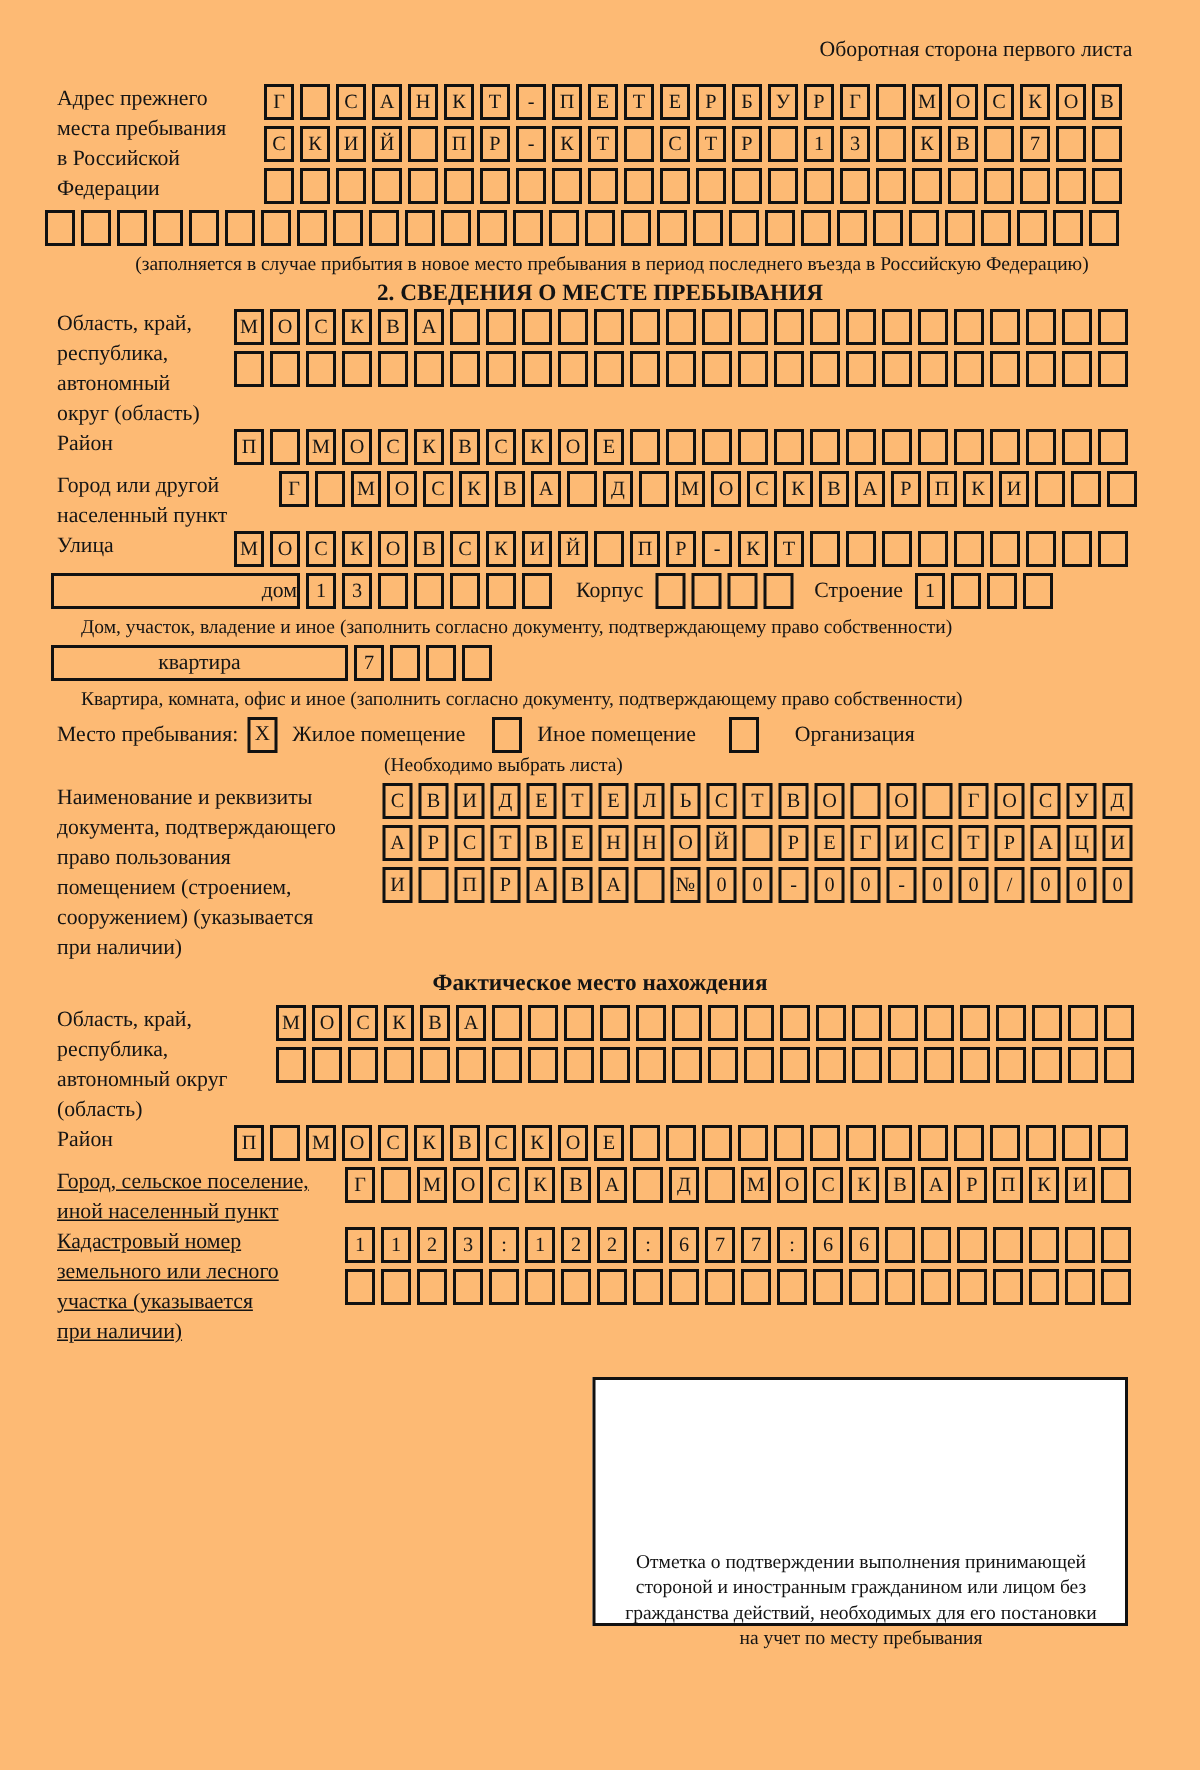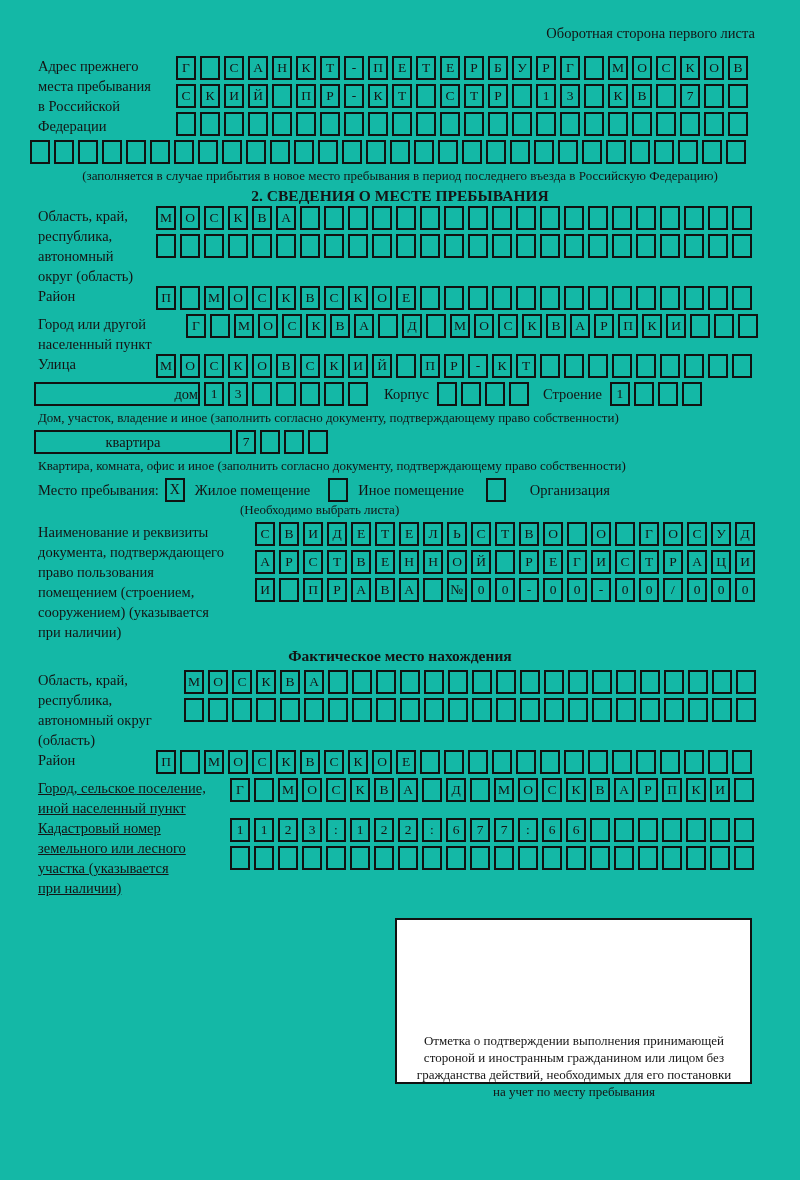--- a/index.html
+++ b/index.html
@@ -1,21 +1,21 @@
 <!DOCTYPE html>
 <html><head>
 <meta charset="utf-8">
 <style>
   * { margin:0; padding:0; box-sizing:border-box; }
   html,body { background:#e9e9e9; }
   .page {
     position:relative;
     width:800px; height:1180px;
     margin:0 auto;
-    background:#14b8a6;
+    background:#fdba74;
     color:#141414;
     font-family:"Liberation Serif","DejaVu Serif",serif;
     overflow:hidden;
     padding-top:24px;
   }
   .header-note { text-align:right; padding-right:45px; font-size:14.5px; line-height:18px; }
   .label { font-size:14.5px; line-height:20px; }
   .row-flex { display:flex; align-items:flex-start; }
   .ml30 { margin-left:30px; }
   .ml34 { margin-left:34px; }
@@ -30,21 +30,21 @@
   .wide-box {
     border:2px solid #111; height:24px; line-height:20px;
     text-align:center; font-size:14.5px; margin-right:4px; flex:0 0 auto;
   }
   .wb170 { width:166px;text-align:right; } .wb200 { width:198px; }
   .inline-label { font-size:14.5px; line-height:24px; flex:0 0 auto; }
   .checkbox {
     width:20px; height:24px; border:2px solid #111; text-align:center;
     line-height:20px; font-size:14px; flex:0 0 auto;
   }
-  .note { font-size:13px; line-height:16px; }
+  .note { font-size:13px; line-height:16px;padding-left:16px; }
   .center { text-align:center; }
   .section-title { font-size:15.5px; font-weight:bold; text-align:center; line-height:20px; margin-top:2px; }
   .mt14 { margin-top:14px; } .mt4 { margin-top:4px; }
   .stamp-box {
     position:absolute; left:395px; top:918px;
     width:357px; height:166px; border:2px solid #111; background:#fff;
   }
   .stamp-caption {
     position:absolute; left:384px; top:1032px; width:380px;
     font-size:13px; line-height:17px; text-align:center;

